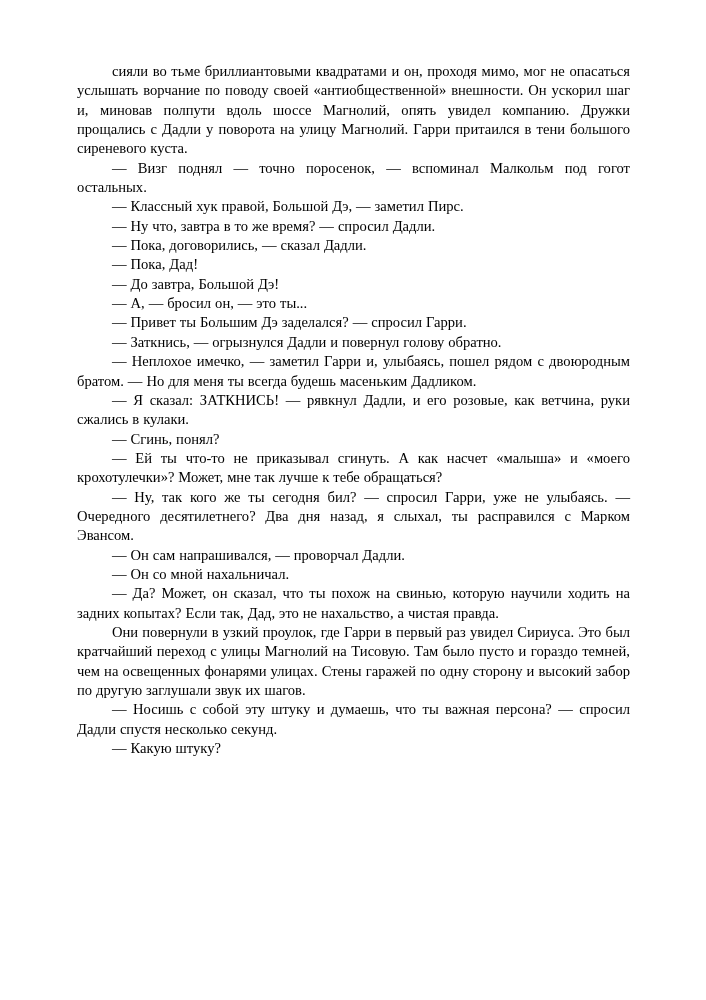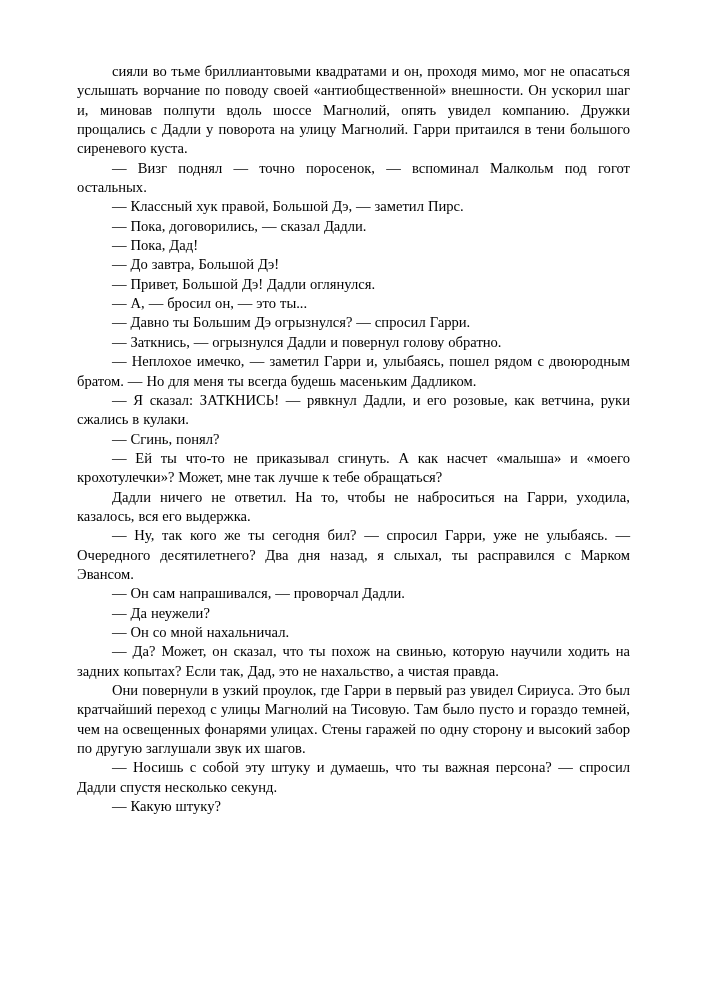--- a/index.html
+++ b/index.html
@@ -43,35 +43,33 @@
 </style>
 </head>
 <body>
 
 <div class="page">
   <div class="text-block">
 
     <p class="para">сияли во тьме бриллиантовыми квадратами и он, проходя мимо, мог не опасаться услышать ворчание по поводу своей «антиобщественной» внешности. Он ускорил шаг и, миновав полпути вдоль шоссе Магнолий, опять увидел компанию. Дружки прощались с Дадли у поворота на улицу Магнолий. Гарри притаился в тени большого сиреневого куста.</p>
     <p class="para">— Визг поднял — точно поросенок, — вспоминал Малкольм под гогот остальных.</p>
     <p class="para">— Классный хук правой, Большой Дэ, — заметил Пирс.</p>
+    <p class="para">— Ну что, завтра в то же время? — спросил Дадли.</p>
     <p class="para">— Пока, договорились, — сказал Дадли.</p>
     <p class="para">— Пока, Дад!</p>
     <p class="para">— До завтра, Большой Дэ!</p>
-    <p class="para">— Привет, Большой Дэ! Дадли оглянулся.</p>
     <p class="para">— А, — бросил он, — это ты...</p>
-    <p class="para">— Давно ты Большим Дэ огрызнулся? — спросил Гарри.</p>
+    <p class="para">— Привет ты Большим Дэ заделался? — спросил Гарри.</p>
     <p class="para">— Заткнись, — огрызнулся Дадли и повернул голову обратно.</p>
     <p class="para">— Неплохое имечко, — заметил Гарри и, улыбаясь, пошел рядом с двоюродным братом. — Но для меня ты всегда будешь масеньким Дадликом.</p>
     <p class="para">— Я сказал: ЗАТКНИСЬ! — рявкнул Дадли, и его розовые, как ветчина, руки сжались в кулаки.</p>
     <p class="para">— Сгинь, понял?</p>
     <p class="para">— Ей ты что-то не приказывал сгинуть. А как насчет «малыша» и «моего крохотулечки»? Может, мне так лучше к тебе обращаться?</p>
-    <p class="para">Дадли ничего не ответил. На то, чтобы не наброситься на Гарри, уходила, казалось, вся его выдержка.</p>
     <p class="para">— Ну, так кого же ты сегодня бил? — спросил Гарри, уже не улыбаясь. — Очередного десятилетнего? Два дня назад, я слыхал, ты расправился с Марком Эвансом.</p>
     <p class="para">— Он сам напрашивался, — проворчал Дадли.</p>
-    <p class="para">— Да неужели?</p>
     <p class="para">— Он со мной нахальничал.</p>
     <p class="para">— Да? Может, он сказал, что ты похож на свинью, которую научили ходить на задних копытах? Если так, Дад, это не нахальство, а чистая правда.</p>
     <p class="para">Они повернули в узкий проулок, где Гарри в первый раз увидел Сириуса. Это был кратчайший переход с улицы Магнолий на Тисовую. Там было пусто и гораздо темней, чем на освещенных фонарями улицах. Стены гаражей по одну сторону и высокий забор по другую заглушали звук их шагов.</p>
     <p class="para">— Носишь с собой эту штуку и думаешь, что ты важная персона? — спросил Дадли спустя несколько секунд.</p>
     <p class="para">— Какую штуку?</p>
 
   </div>
 </div>
 
 </body></html>

